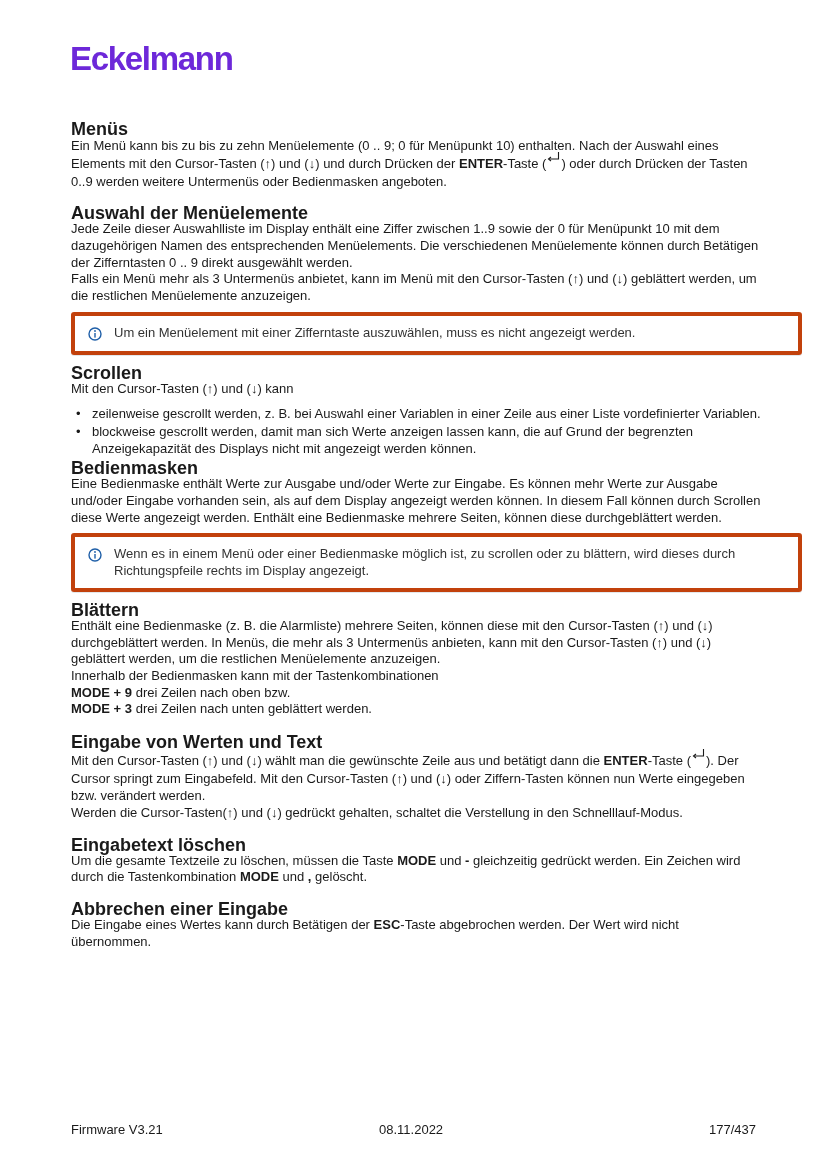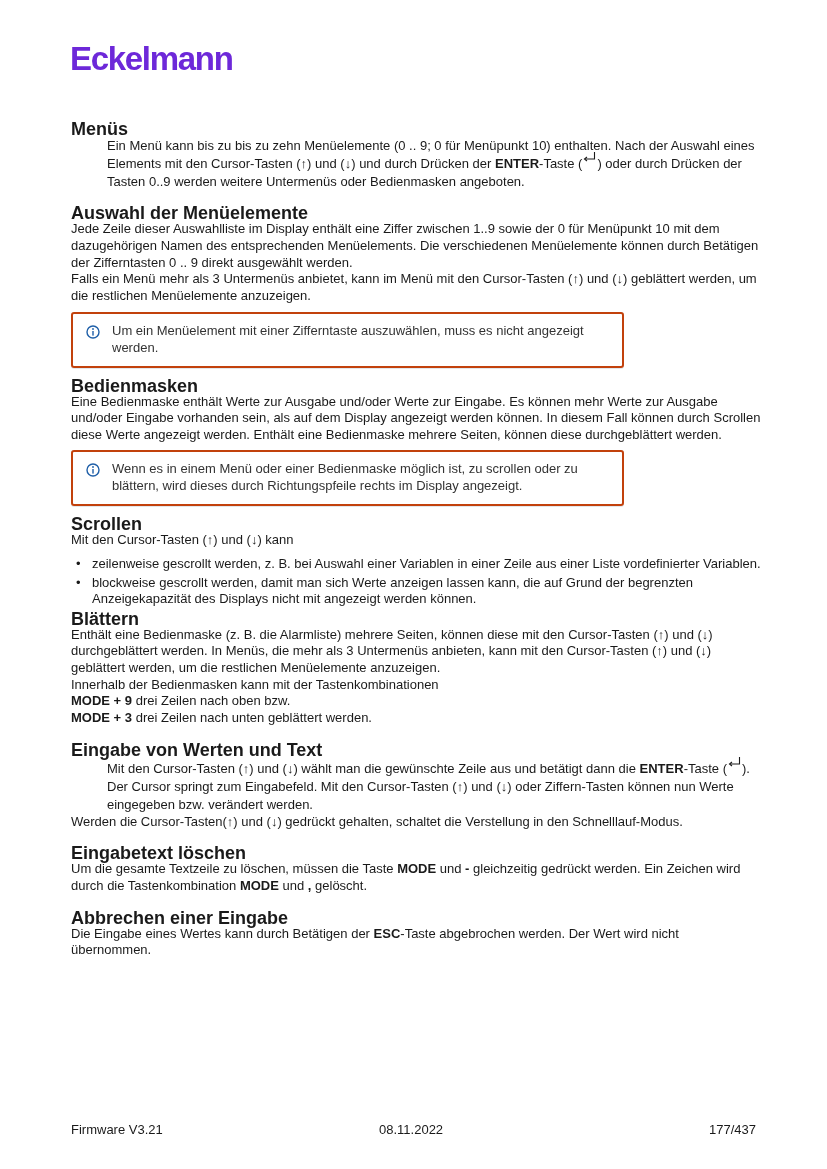--- a/index.html
+++ b/index.html
@@ -33,39 +33,39 @@
       top: 121px;
       width: 690px;
     }
     .section { margin-bottom: 15px; }
     .section h3 {
       font-size: 18px;
       font-weight: bold;
       line-height: 16px;
     }
     .section p { line-height: 16.6px; }
-    .section p.tall { line-height: 17.8px; margin-left: 36px; }
+    .section p.tall { line-height: 17.8px; }
     b { font-weight: bold; }
     .enter-sym {
       display: inline-block;
       width: 13px;
       height: 10px;
       position: relative;
       vertical-align: 3px;
       margin: 0 1px;
     }
     .enter-sym svg { position: absolute; left: 0; top: -4px; }
     .note {
-      border: 2px solid #c2410c;
+      border: 4px solid #c2410c;
       border-radius: 3px;
       padding: 9px 12px 9px 13px;
       display: flex;
       align-items: flex-start;
       margin: 7px 0 10px 0;
-      width: 553px;
+      width: 731px;
       box-shadow: 0 1px 0 #e3e7eb;
     }
     .note .info-icon {
       flex: 0 0 auto;
       width: 14px;
       height: 14px;
       margin-top: 2px;
       margin-right: 12px;
     }
     .note .note-text { color: #333; line-height: 16.6px; }
@@ -121,40 +121,40 @@
     <div class="note n1">
       <svg class="info-icon" viewBox="0 0 14 14" width="14" height="14">
           <circle cx="7" cy="7" r="6" fill="none" stroke="#1f5fa8" stroke-width="1.4"></circle>
           <rect x="6.3" y="6" width="1.4" height="4.6" fill="#1f5fa8"></rect>
           <circle cx="7" cy="4" r="0.9" fill="#1f5fa8"></circle>
         </svg>
       <span class="note-text">Um ein Menüelement mit einer Zifferntaste auszuwählen, muss es nicht angezeigt werden.</span>
     </div>
   </div>
 
+  <div class="section" style="margin-bottom:3px">
+    <h3>Scrollen</h3>
+    <p>Mit den Cursor-Tasten (↑) und (↓) kann</p>
+    <ul class="bullets">
+      <li>zeilenweise gescrollt werden, z. B. bei Auswahl einer Variablen in einer Zeile aus einer Liste vordefinierter Variablen.</li>
+      <li>blockweise gescrollt werden, damit man sich Werte anzeigen lassen kann, die auf Grund der begrenzten Anzeigekapazität des Displays nicht mit angezeigt werden können.</li>
+    </ul>
+  </div>
+
   <div class="section" style="margin-bottom:0">
     <h3>Bedienmasken</h3>
     <p>Eine Bedienmaske enthält Werte zur Ausgabe und/oder Werte zur Eingabe. Es können mehr Werte zur Ausgabe und/oder Eingabe vorhanden sein, als auf dem Display angezeigt werden können. In diesem Fall können durch Scrollen diese Werte angezeigt werden. Enthält eine Bedienmaske mehrere Seiten, können diese durchgeblättert werden.</p>
     <div class="note">
       <svg class="info-icon" viewBox="0 0 14 14" width="14" height="14">
           <circle cx="7" cy="7" r="6" fill="none" stroke="#1f5fa8" stroke-width="1.4"></circle>
           <rect x="6.3" y="6" width="1.4" height="4.6" fill="#1f5fa8"></rect>
           <circle cx="7" cy="4" r="0.9" fill="#1f5fa8"></circle>
         </svg>
       <span class="note-text">Wenn es in einem Menü oder einer Bedienmaske möglich ist, zu scrollen oder zu blättern, wird dieses durch Richtungspfeile rechts im Display angezeigt.</span>
     </div>
-  </div>
-
-  <div class="section" style="margin-bottom:3px">
-    <h3>Scrollen</h3>
-    <p>Mit den Cursor-Tasten (↑) und (↓) kann</p>
-    <ul class="bullets">
-      <li>zeilenweise gescrollt werden, z. B. bei Auswahl einer Variablen in einer Zeile aus einer Liste vordefinierter Variablen.</li>
-      <li>blockweise gescrollt werden, damit man sich Werte anzeigen lassen kann, die auf Grund der begrenzten Anzeigekapazität des Displays nicht mit angezeigt werden können.</li>
-    </ul>
   </div>
 
   <div class="section" style="margin-bottom:16px">
     <h3>Blättern</h3>
     <p>Enthält eine Bedienmaske (z. B. die Alarmliste) mehrere Seiten, können diese mit den Cursor-Tasten (↑) und (↓) durchgeblättert werden. In Menüs, die mehr als 3 Untermenüs anbieten, kann mit den Cursor-Tasten (↑) und (↓) geblättert werden, um die restlichen Menüelemente anzuzeigen.</p>
     <p>Innerhalb der Bedienmasken kann mit der Tastenkombinationen</p>
     <p><b>MODE + 9</b><span> drei Zeilen nach oben bzw.</span></p>
     <p><b>MODE + 3</b><span> drei Zeilen nach unten geblättert werden.</span></p>
   </div>
 

